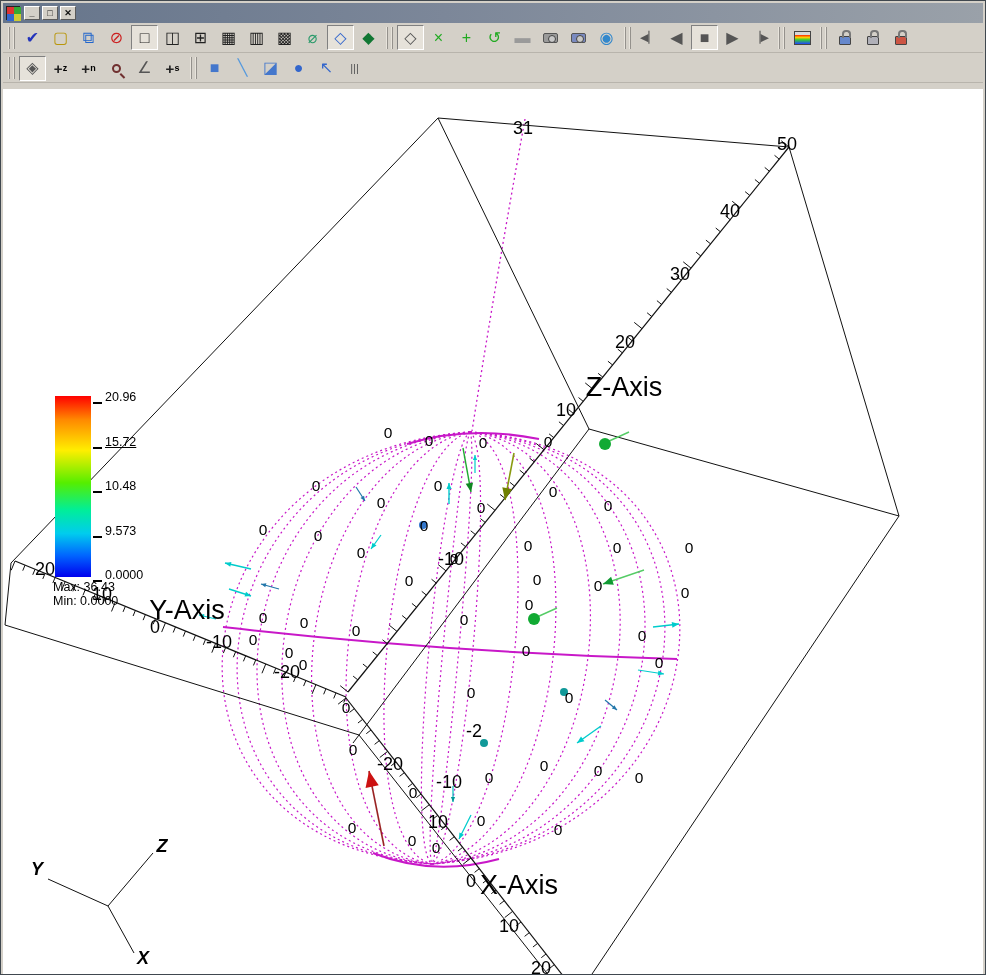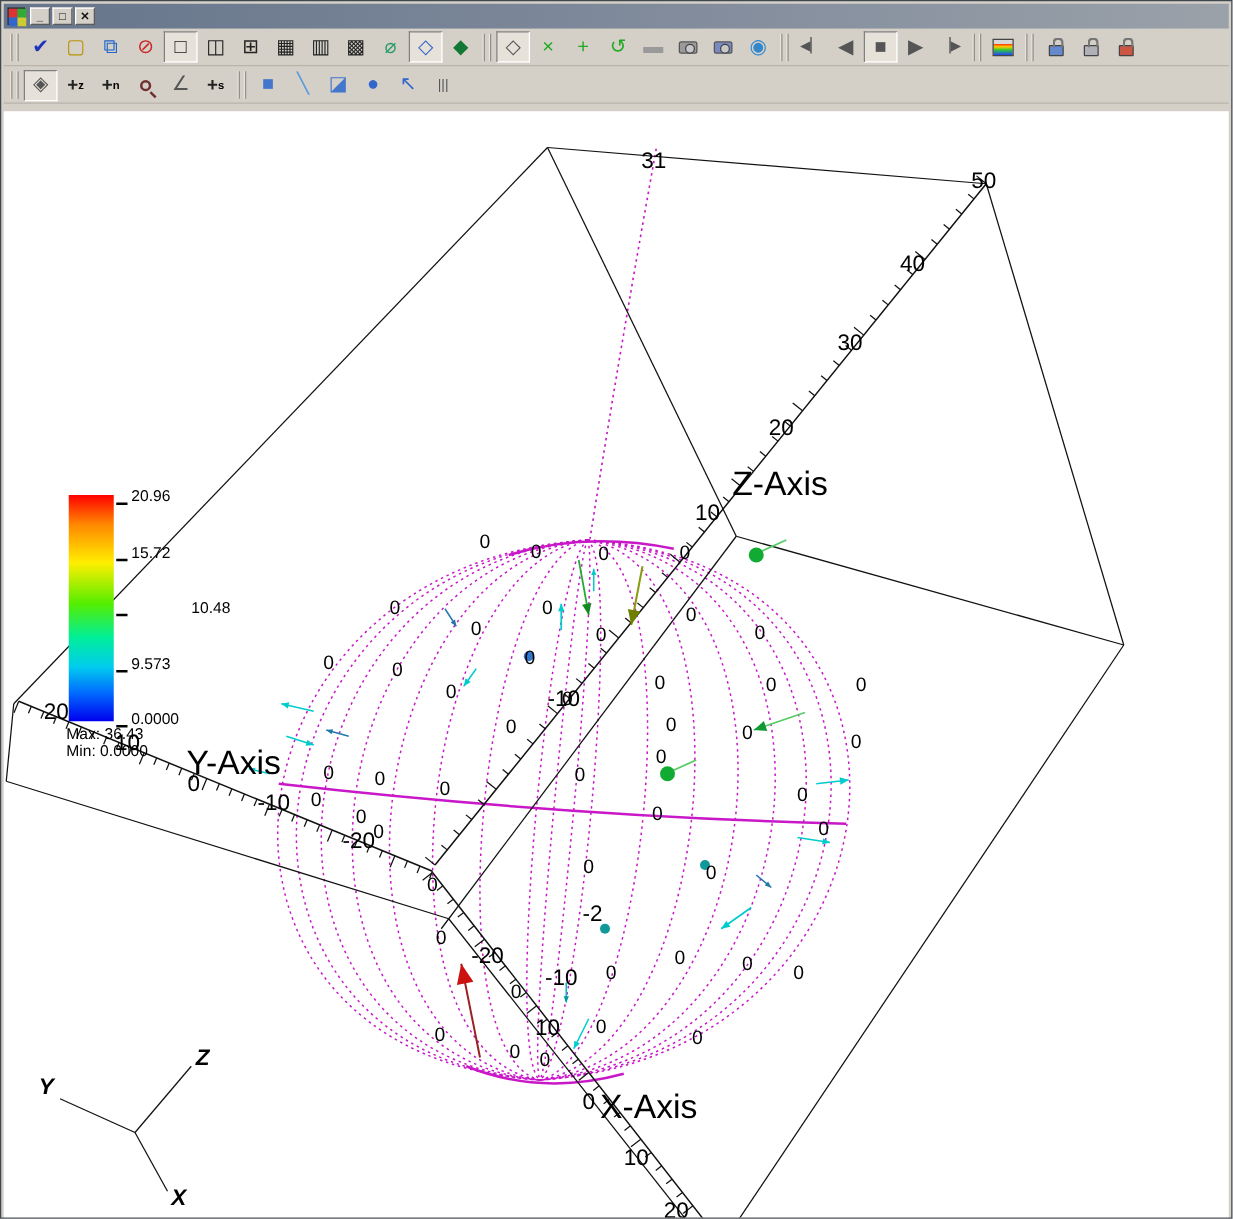--- a/index.html
+++ b/index.html
@@ -419,25 +419,25 @@
       </svg>
 
 
     <div id="legend-wrap">
       <div id="colorbar"></div>
       <div id="legend-ticks">
           <div class="lg-tick" style="top: -2px;">
             <i></i>
             <span>20.96</span>
           </div>
-          <div class="lg-tick" style="top: 42.5px;">
+          <div class="lg-tick" style="top: 42.5px; text-decoration: underline;">
             <i></i>
             <span>15.72</span>
           </div>
-          <div class="lg-tick" style="top: 87px; gap: 48px;">
+          <div class="lg-tick" style="top: 87px;">
             <i></i>
             <span>10.48</span>
           </div>
           <div class="lg-tick" style="top: 131.5px;">
             <i></i>
             <span>9.573</span>
           </div>
           <div class="lg-tick" style="top: 176px;">
             <i></i>
             <span>0.0000</span>

